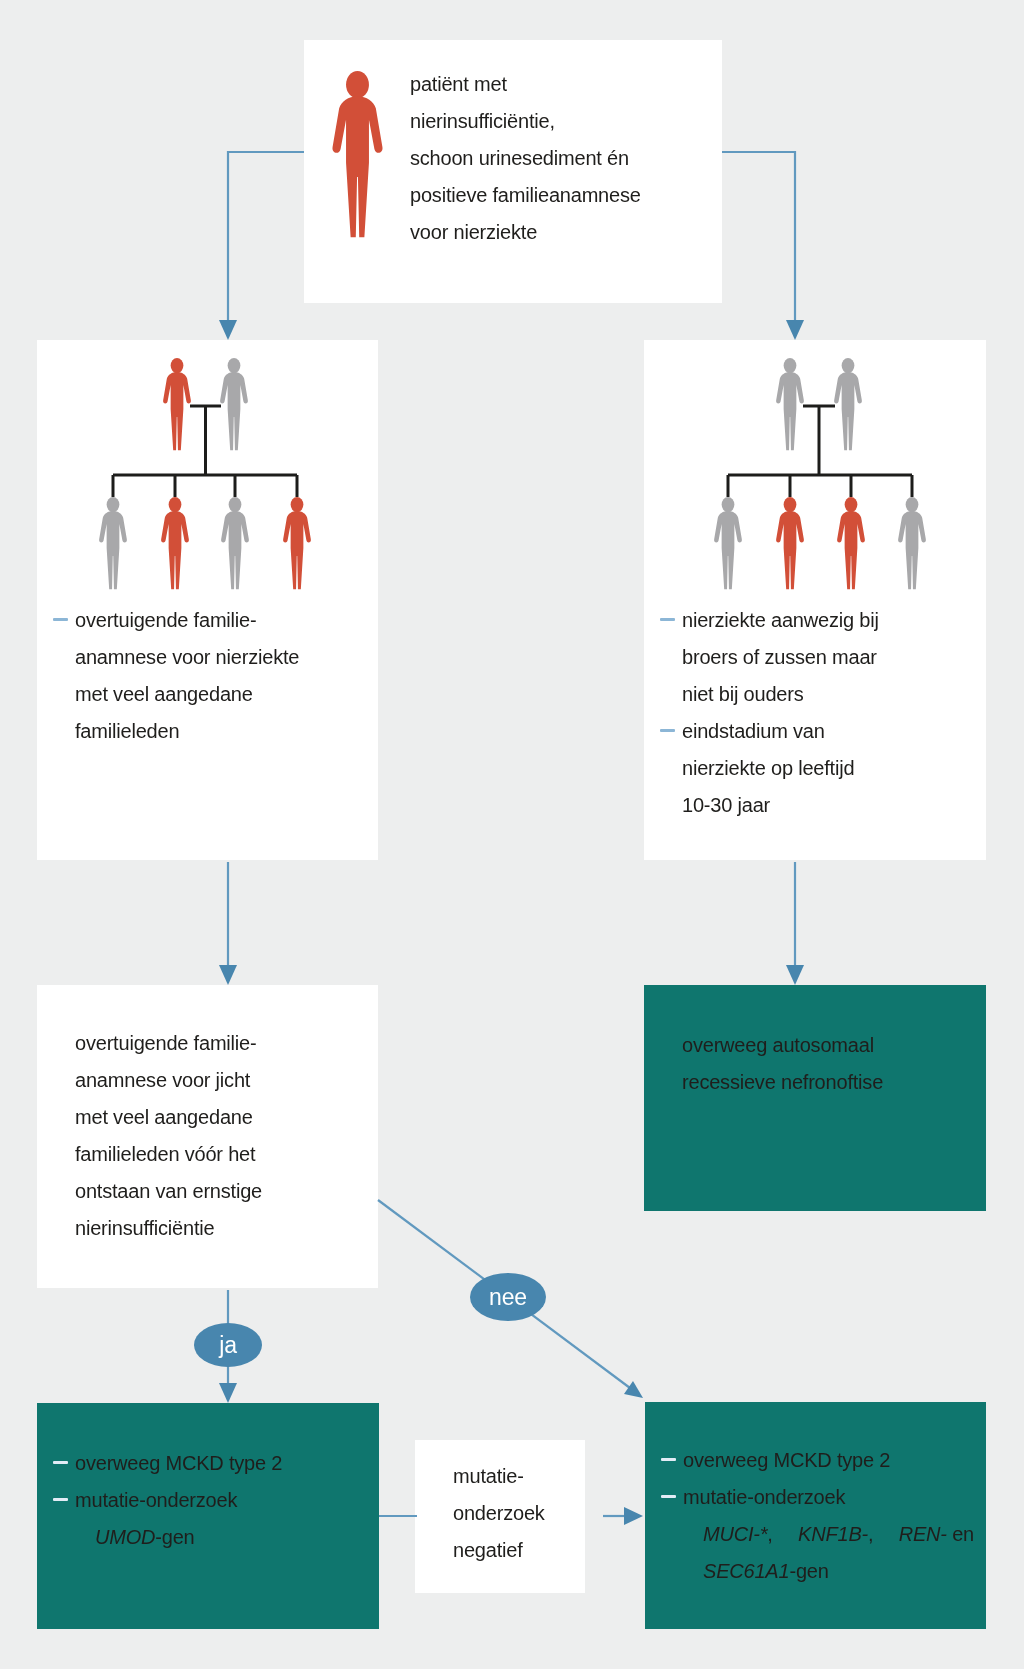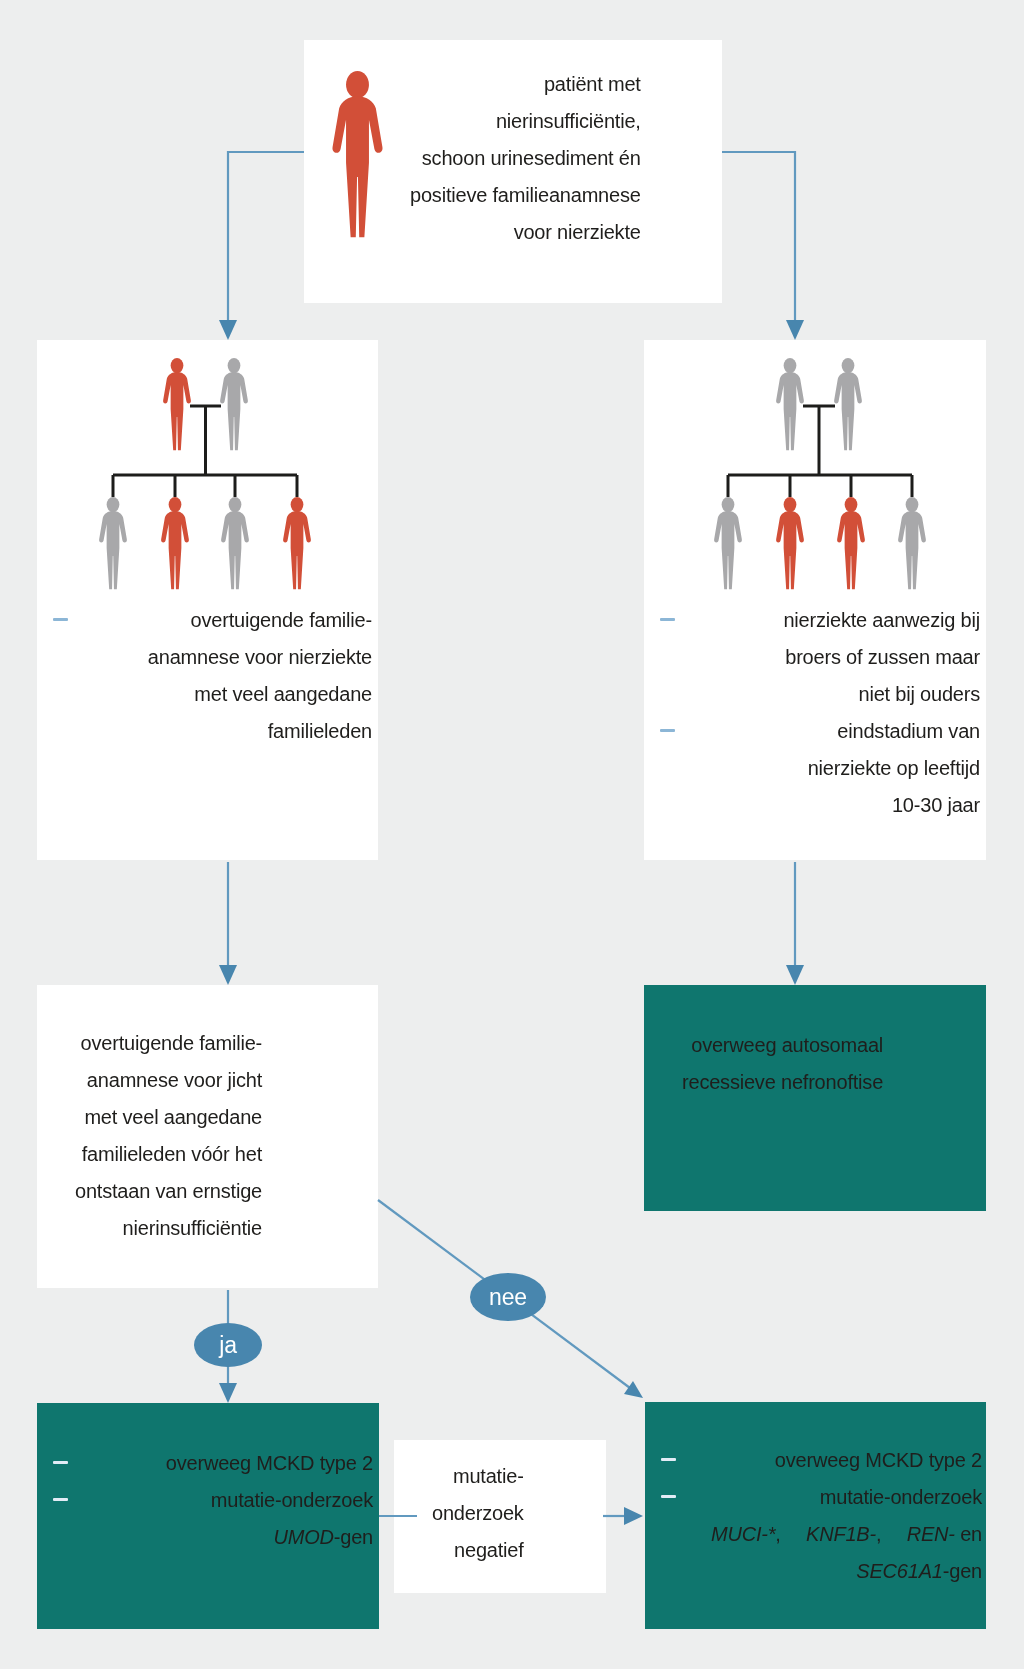--- a/index.html
+++ b/index.html
@@ -1,18 +1,18 @@
 <!DOCTYPE html>
 <html><head>
 <meta charset="utf-8">
 <style>
   html,body{margin:0;padding:0;background:#edeeee;}
   .canvas{position:relative;width:1024px;height:1669px;background:#edeeee;
           font-family:"Liberation Sans","DejaVu Sans",sans-serif;color:#1f1e1c;overflow:hidden;}
-  .node{position:absolute;background:#ffffff;text-align:right;}
+  .node{position:absolute;background:#ffffff;}
   .node.blue{background:#0f766e;}
   .txt{font-size:20px;line-height:37px;letter-spacing:-0.2px;white-space:nowrap;}
   .list{position:absolute;}
   .item{position:relative;padding-left:22px;}
   .dash{position:absolute;left:0;top:16px;width:15px;height:3px;background:#8cb6d6;border-radius:1px;}
   .blue .dash{background:#e2ecf6;}
   .overlay{position:absolute;left:0;top:0;pointer-events:none;}
   .defs{position:absolute;width:0;height:0;}
   .patient-icon{position:absolute;left:22px;top:31px;}
   .ellipse-label{font-size:23px;fill:#ffffff;letter-spacing:-0.2px;}
@@ -109,21 +109,21 @@
         <span class="dash"></span>
         <div>overweeg MCKD type 2</div>
       </div>
       <div class="item">
         <span class="dash"></span>
         <div>mutatie-onderzoek<br><i>UMOD</i>-gen</div>
       </div>
     </div>
   </div>
 
-  <div class="node" style="left:394px;top:1440px;width:212px;height:153px">
+  <div class="node" style="left:415px;top:1440px;width:170px;height:153px">
     <div class="txt" style="position:absolute;left:38px;top:18px">mutatie-<br>onderzoek<br>negatief</div>
   </div>
 
   <div class="node blue" style="left:645px;top:1402px;width:341px;height:227px">
     <div class="list txt" style="left:16px;top:40px;right:4px">
       <div class="item">
         <span class="dash"></span>
         <div>overweeg MCKD type 2</div>
       </div>
       <div class="item">

